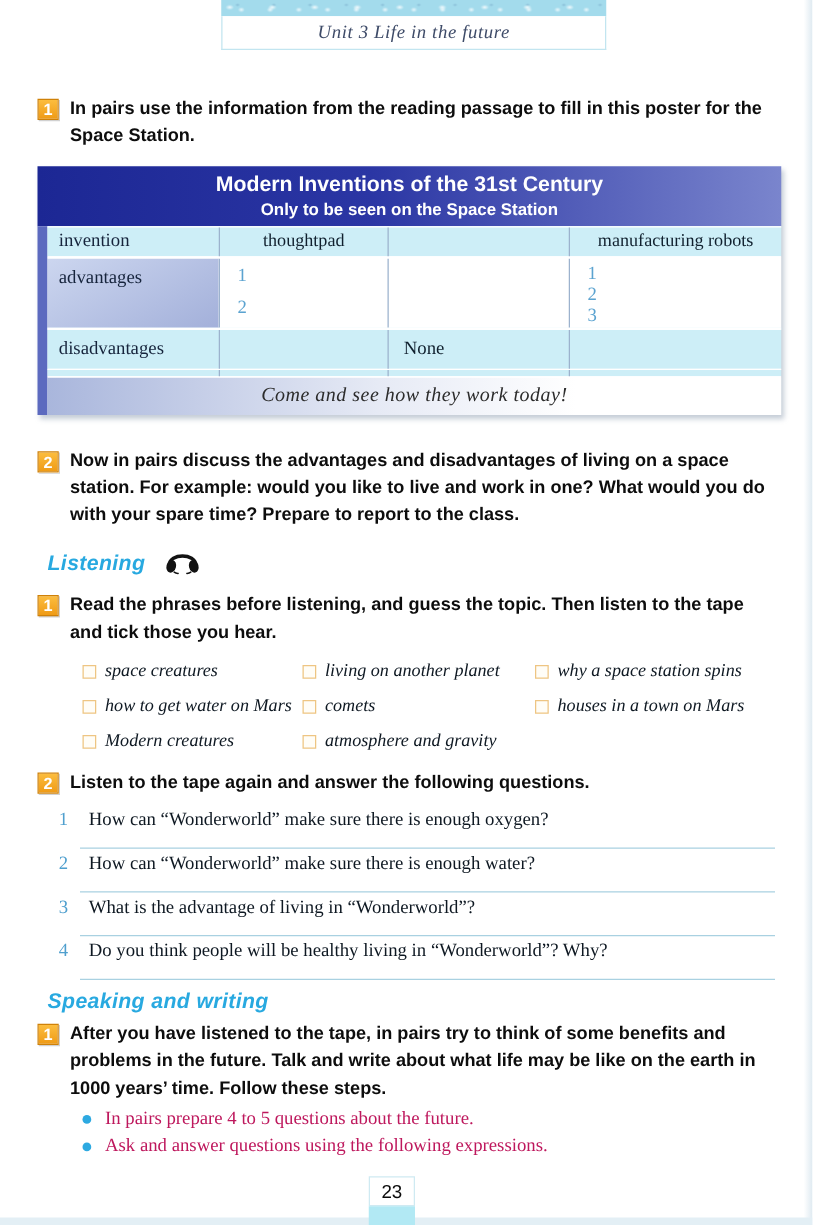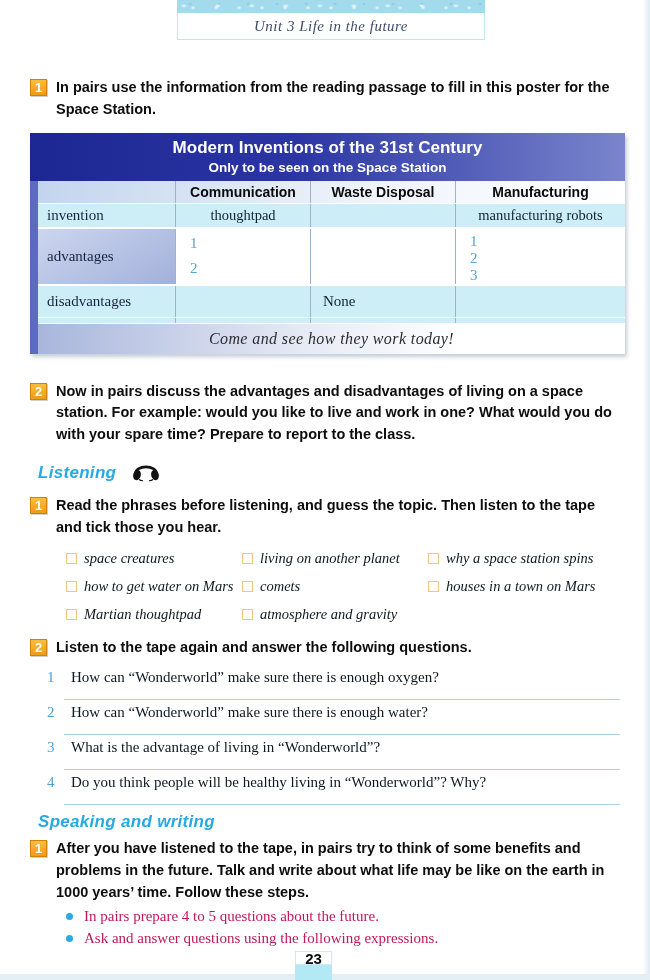--- a/index.html
+++ b/index.html
@@ -49,21 +49,21 @@
   .row-colhead .cell { display:flex; align-items:center; justify-content:center;
     font-weight:bold; font-size:14px; color:#0a0a0a; }
   .row-invention { height:24px; background:#cdeef7; border-top:1px solid #fff; }
   .row-advantages { height:57px; border-top:2px solid #fff; }
   .row-advantages .cell { background:#fff; }
   .row-advantages .label-cell { background:linear-gradient(150deg,#ccd6ef 0%, #a3b0da 100%); }
   .row-disadvantages { height:33px; background:#cdeef7; border-top:2px solid #fff; }
   .row-spacer { height:6px; background:#cdeef7; border-top:1px solid #fff; }
   .label-cell { font-family:"Liberation Serif", serif; font-size:15px; color:#16243c;
     display:flex; align-items:center; padding-left:9px; }
-  .row-advantages .label-cell { align-items:flex-start; padding-top:19px; }
+  .row-advantages .label-cell { align-items:flex-start; padding-top:7px; }
   .cell-center { display:flex; align-items:center; justify-content:center;
     font-family:"Liberation Serif", serif; font-size:14.5px; color:#10202e; }
   .num-col { font-family:"Liberation Serif", serif; font-size:15px; color:#5ba3d0; padding-left:14px; }
   .adv-comm { display:flex; flex-direction:column; justify-content:space-between; padding-top:6px; padding-bottom:7px; }
   .adv-manu { padding-top:4px; line-height:17px; }
   .cell-none { display:flex; align-items:center; padding-left:12px;
     font-family:"Liberation Serif", serif; font-size:15px; color:#10202e; }
   .poster-footer { height:31px; background:linear-gradient(90deg,#a9b6dc 0%, #e6eaf5 45%, #ffffff 72%);
     border-top:1px solid #fff; display:flex; align-items:center; justify-content:center;
     font-family:"Liberation Serif", serif; font-style:italic; font-size:16px; color:#2c2c2c; letter-spacing:.4px; }
@@ -86,23 +86,23 @@
   .q-text { color:#0e1822; }
   .answer-line { width:556px; margin:11px 0 2px 17px; border-bottom:1.5px solid #a9d1e1; }
 
   
   .bullets { margin:5px 0 0 66px; }
   .bullet-item { display:flex; align-items:center; gap:11px; margin-bottom:5px;
     font-family:"Liberation Serif", serif; font-size:15px; color:#be185d; }
   .bullet-dot { width:7px; height:7px; border-radius:50%; background:#2da9e1; flex:none; }
 
   
-  .page-num-box { position:absolute; left:295px; bottom:15px; width:37px; height:14px;
+  .page-num-box { position:absolute; left:295px; bottom:15px; width:37px; height:24px;
     background:#fff; border:1px solid #cfeaf2; display:flex; align-items:center; justify-content:center;
-    font-weight:bold; font-size:15px; color:#0a0a0a; }
+    font-weight:normal; font-size:15px; color:#0a0a0a; }
   .page-num-tab { position:absolute; left:295px; bottom:0; width:37px; height:15px; background:#b2e9f4; }
 
   .mt-act1 { margin-top:37px; }
   .mt-act2 { margin-top:27px; }
   .mt-listening { margin-top:12px; }
   .mt-actL1 { margin-top:7px; }
   .mt-actL2 { margin-top:14px; }
   .mt-speaking { margin-top:7px; }
   .mt-actS1 { margin-top:6px; }
 </style>
@@ -120,26 +120,20 @@
     <span class="badge">1</span>
     <p>In pairs use the information from the reading passage to fill in this poster for the Space Station.</p>
   </div>
 
   <div class="poster">
     <div class="poster-header">
       <div class="poster-title">Modern Inventions of the 31st Century</div>
       <div class="poster-subtitle">Only to be seen on the Space Station</div>
     </div>
     <div class="poster-body">
-      <div class="prow row-colhead">
-        <div class="cell"></div>
-        <div class="cell vsep">Communication</div>
-        <div class="cell vsep">Waste Disposal</div>
-        <div class="cell vsep">Manufacturing</div>
-      </div>
       <div class="prow row-invention">
         <div class="label-cell">invention</div>
         <div class="cell-center vsep">thoughtpad</div>
         <div class="cell-center vsep"></div>
         <div class="cell-center vsep">manufacturing robots</div>
       </div>
       <div class="prow row-advantages">
         <div class="label-cell">advantages</div>
         <div class="cell num-col adv-comm vsep">
           <span>1</span>
@@ -210,21 +204,21 @@
     <div class="phrase">
         <span class="checkbox"></span>
         <span>comets</span>
       </div>
     <div class="phrase">
         <span class="checkbox"></span>
         <span>houses in a town on Mars</span>
       </div>
     <div class="phrase">
         <span class="checkbox"></span>
-        <span>Martian thoughtpad</span>
+        <span>Modern creatures</span>
       </div>
     <div class="phrase">
         <span class="checkbox"></span>
         <span>atmosphere and gravity</span>
       </div>
   </div>
 
   <div class="activity mt-actL2">
     <span class="badge">2</span>
     <p>Listen to the tape again and answer the following questions.</p>

